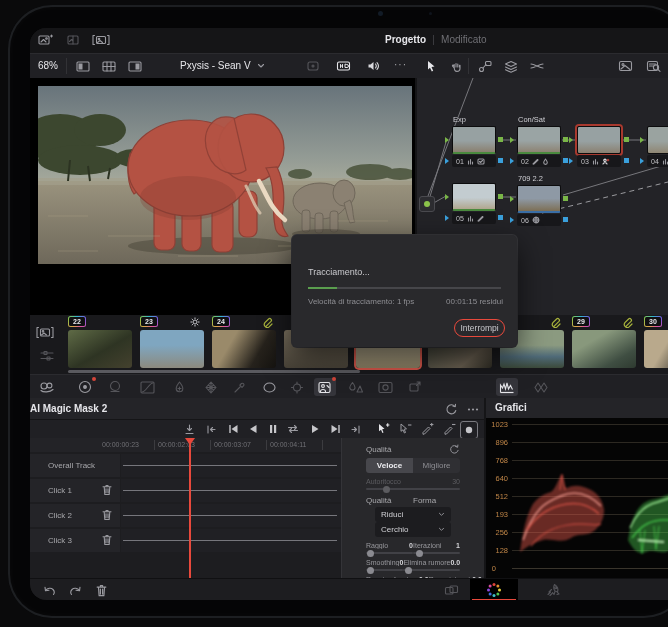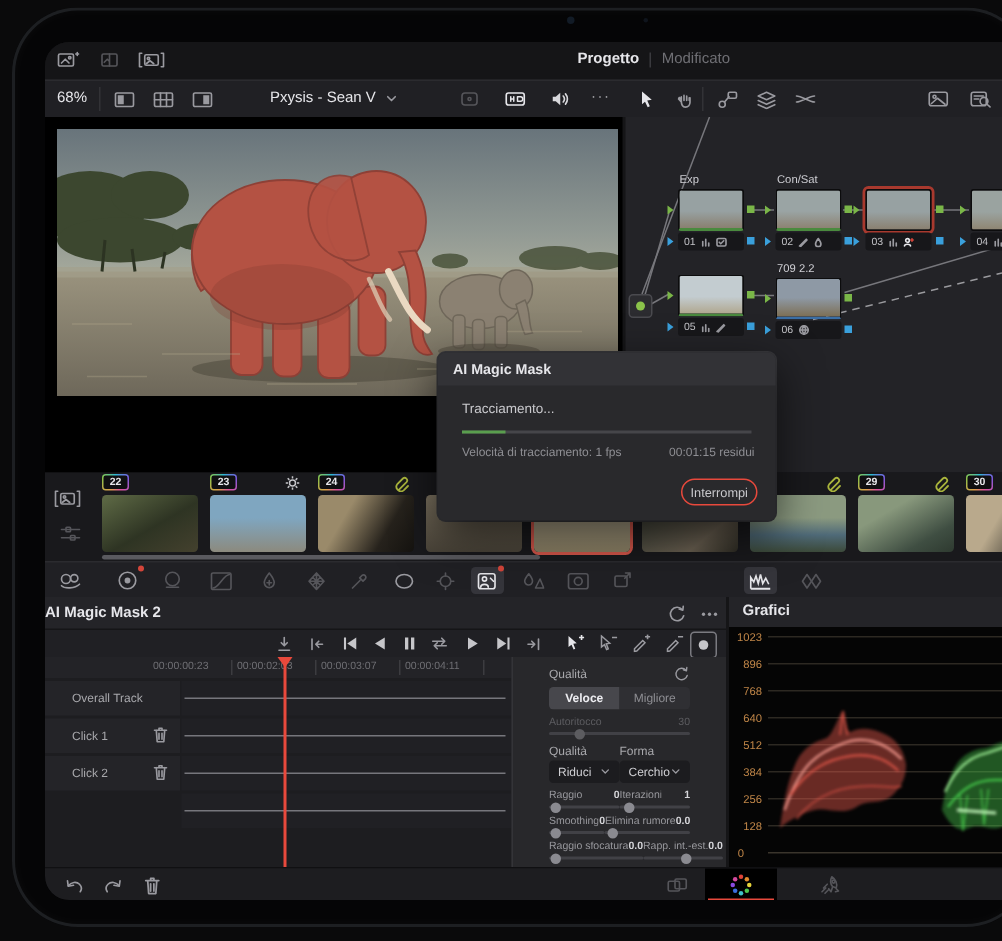--- a/index.html
+++ b/index.html
@@ -752,20 +752,28 @@
               <svg class="s" width="10" height="12" viewBox="0 0 10 12">
                 <path d="M1,2.8h8M4,2.8V1.5h2v1.3M2.2,2.8 2.8,10.5h4.4L7.8,2.8M4,4.8v4M6,4.8v4"></path>
               </svg>
             </div>
         </div>
         <div class="trarea">
             <div class="trline"></div>
           </div>
       </div>
       <div class="trackrow" style="top:131px;">
+        <div class="trlabel">
+            <span class="t lbl8" style="margin-left:18px;">Click 3</span>
+          <div class="trash">
+              <svg class="s" width="10" height="12" viewBox="0 0 10 12">
+                <path d="M1,2.8h8M4,2.8V1.5h2v1.3M2.2,2.8 2.8,10.5h4.4L7.8,2.8M4,4.8v4M6,4.8v4"></path>
+              </svg>
+            </div>
+        </div>
         <div class="trarea">
             <div class="trline"></div>
           </div>
       </div>
 
       <div class="abs" style="left:159px;top:40px;width:2px;height:140px;background:var(--accent,#e8493c);z-index:5;"></div>
       <div class="abs" style="left:155px;top:40px;width:0;height:0;border-left:5px solid transparent;border-right:5px solid transparent;border-top:7px solid var(--accent,#e8493c);z-index:5;"></div>
 
       <div id="settings" class="abs" style="left:311px;top:40px;width:143px;height:140px;overflow:hidden;">
         <div class="srow">
@@ -783,21 +791,21 @@
           <span class="lbl7" style="color:#5c5c60;">Autoritocco</span>
           <span class="lbl7" style="color:#5c5c60;">30</span>
         </div>
         <div class="slider">
             <div class="knob" style="left:18%;background:#5c5c60;"></div>
           </div>
         <div class="srow" style="margin-top:6px;">
           <span class="t lbl8 pcol">Qualità</span>
           <span class="t lbl8 pcol">Forma</span>
         </div>
-        <div class="srow" style="margin-top:2px;">
+        <div class="srow" style="margin-top:2px;flex-direction:column;">
           <div class="dd pcol">
             <span class="lbl8" style="color:#d0d0d4;">Riduci</span>
             <svg class="s" width="7" height="5" viewBox="0 0 8 6">
                 <path d="M1.5,1.5 4,4 6.5,1.5"></path>
               </svg>
           </div>
           <div class="dd pcol">
             <span class="lbl8" style="color:#d0d0d4;">Cerchio</span>
             <svg class="s" width="7" height="5" viewBox="0 0 8 6">
                 <path d="M1.5,1.5 4,4 6.5,1.5"></path>
@@ -882,21 +890,21 @@
           <div class="gline" style="top:96px;"></div>
         <div class="gline" style="top:114px;"></div>
           <div class="gline" style="top:132px;"></div>
         <div class="gline" style="top:150px;background:#3a352c;"></div>
 
         <span class="tick" style="right:160px;top:2px;">1023</span>
         <span class="tick" style="right:160px;top:20px;">896</span>
         <span class="tick" style="right:160px;top:38px;">768</span>
         <span class="tick" style="right:160px;top:56px;">640</span>
         <span class="tick" style="right:160px;top:74px;">512</span>
-        <span class="tick" style="right:160px;top:92px;">384</span>
+        <span class="tick" style="right:160px;top:92px;">193</span>
         <span class="tick" style="right:160px;top:110px;">256</span>
         <span class="tick" style="right:160px;top:128px;">128</span>
         <span class="tick" style="right:172px;top:146px;">0</span>
 
         <svg class="abs" style="left:26px;top:0;" width="156" height="160" viewBox="0 0 156 160">
           <defs>
               <filter id="bl">
                 <feGaussianBlur stdDeviation="1.1"></feGaussianBlur>
               </filter>
             </defs>
@@ -956,23 +964,20 @@
       <div class="abs toolbtn" style="left:512px;top:2px;">
         <svg class="s dm" width="14" height="14" viewBox="0 0 14 14">
             <path d="M8.5,1.5 C11,3 12.5,6 11.5,9 L9,8 C7.5,6 7.5,3.5 8.5,1.5z"></path>
             <circle cx="9.7" cy="4.7" r="1"></circle>
             <path d="M9,8.5 8,11.5 6.5,9.5M11.5,9.5 13,11 11,11.5M3,9 5.5,6.5M2,11.5 4.5,9M4,12.5 6,10.5"></path>
           </svg>
       </div>
     </div>
 
     <div id="dialog" class="abs">
-      <div class="hd">
-        <span class="bright" style="font-size:9.5px;font-weight:bold;">AI Magic Mask</span>
-      </div>
       <span class="abs" style="left:16px;top:32px;font-size:9px;color:#cacace;">Tracciamento...</span>
       <div class="pgtrack">
           <div class="pgfill" style="width: 15%;"></div>
         </div>
       <span class="abs" style="left:16px;top:62px;font-size:8px;color:#8e8e93;">Velocità di tracciamento: 1 fps</span>
       <span class="abs" style="right:14px;top:62px;font-size:8px;color:#8e8e93;">00:01:15 residui</span>
       <button id="cancelbtn">Interrompi</button>
     </div>
 
   </div>

